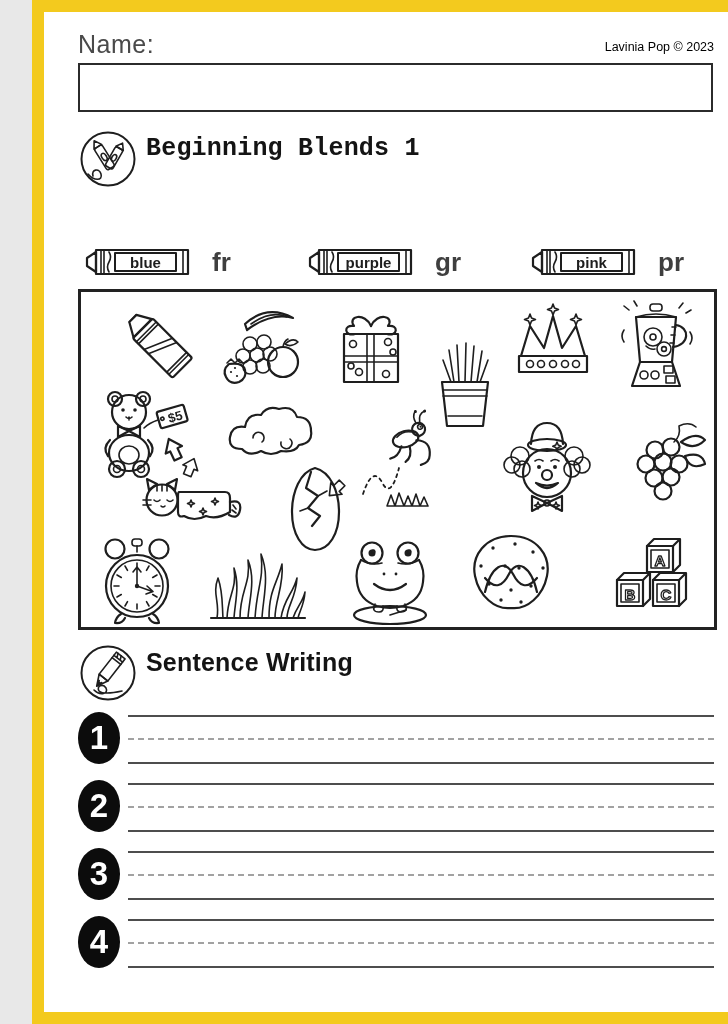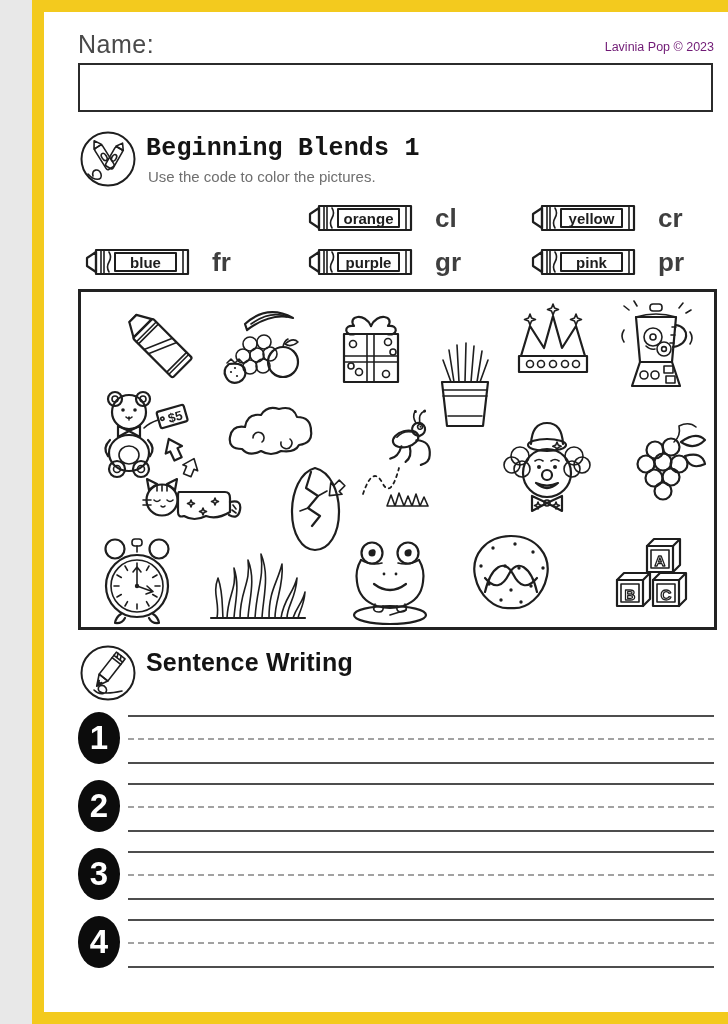--- a/index.html
+++ b/index.html
@@ -3,21 +3,21 @@
 <meta charset="utf-8">
 <style>
   html,body{margin:0;padding:0;background:#e8e8e8;}
   .page{
     position:relative;width:728px;height:1024px;background:#ffffff;
     box-shadow:inset 0 0 0 12px #F3CA1E;
     font-family:"Liberation Sans",sans-serif;overflow:hidden;margin-left:32px;
   }
   .abs{position:absolute;}
   .name-label{font-size:25px;color:#4a4a4a;letter-spacing:.5px;}
-  .attribution{font-size:12.5px;color:#701a75;}
+  .attribution{font-size:12.5px;color:#000000;}
   .name-box{border:2.5px solid #2b2b2b;background:#fff;}
   .icon-circle svg{display:block;}
   .sec-title{font-size:25px;font-weight:bold;color:#141414;letter-spacing:.2px;}
   .sec-sub{font-size:15px;color:#6f6f6f;}
   .code-item{display:flex;align-items:center;}
   .blend{font-size:26px;font-weight:bold;color:#3f3f3f;margin-left:10px;line-height:38px;}
   .picture-box{border:3px solid #222;background:#fff;}
   .art{position:absolute;}
   svg.la{stroke:#1e1e1e;fill:none;stroke-width:2.2;stroke-linecap:round;stroke-linejoin:round;}
   svg .f{fill:#1e1e1e;stroke:none;}
@@ -52,44 +52,21 @@
       </g>
       <g transform="rotate(30 34 30)">
         <rect x="31" y="17" width="8.5" height="22" rx="2" class="thin"></rect>
         <path class="thin" d="M35.2 11 L31 17 h8.5 Z"></path>
         <ellipse class="thin" cx="35.2" cy="28" rx="2.2" ry="3.6"></ellipse>
       </g>
       <path class="thin" d="M10 45 C16 52 25 52 23 45 C21 39 13 40 15 47"></path>
     </svg>
   </div>
   <div class="abs sec-title" style="left:114px;top:134px;font-family:Liberation Mono, monospace;">Beginning Blends 1</div>
-  <div class="abs sec-sub" style="left:116px;top:168px;">Use the code to color the pictures.</div>
-
-  <div class="abs code-item" style="left:275px;top:199px;">
-    <svg class="la" width="118" height="38" viewBox="0 0 118 38">
-      <path d="M3 15 L12 9 V29 L3 23 Z"></path>
-        <rect x="12" y="7" width="92" height="24"></rect>
-      <path class="thin" d="M17 7 V31 M20 7 V31 M99 7 V31"></path>
-      <path class="thin" d="M25 9 q3 5 0 10 q-3 5 0 10"></path>
-      <rect x="31" y="10" width="61" height="18" class="w" stroke-width="2"></rect>
-      <text x="61.5" y="24.5" text-anchor="middle" font-size="15" class="t">orange</text>
-    </svg>
-    <span class="blend">cl</span>
-  </div>
-  <div class="abs code-item" style="left:498px;top:199px;">
-    <svg class="la" width="118" height="38" viewBox="0 0 118 38">
-      <path d="M3 15 L12 9 V29 L3 23 Z"></path>
-        <rect x="12" y="7" width="92" height="24"></rect>
-      <path class="thin" d="M17 7 V31 M20 7 V31 M99 7 V31"></path>
-      <path class="thin" d="M25 9 q3 5 0 10 q-3 5 0 10"></path>
-      <rect x="31" y="10" width="61" height="18" class="w" stroke-width="2"></rect>
-      <text x="61.5" y="24.5" text-anchor="middle" font-size="15" class="t">yellow</text>
-    </svg>
-    <span class="blend">cr</span>
-  </div>
+
   <div class="abs code-item" style="left:275px;top:243px;">
     <svg class="la" width="118" height="38" viewBox="0 0 118 38">
       <path d="M3 15 L12 9 V29 L3 23 Z"></path>
         <rect x="12" y="7" width="92" height="24"></rect>
       <path class="thin" d="M17 7 V31 M20 7 V31 M99 7 V31"></path>
       <path class="thin" d="M25 9 q3 5 0 10 q-3 5 0 10"></path>
       <rect x="31" y="10" width="61" height="18" class="w" stroke-width="2"></rect>
       <text x="61.5" y="24.5" text-anchor="middle" font-size="15" class="t">purple</text>
     </svg>
     <span class="blend">gr</span>

